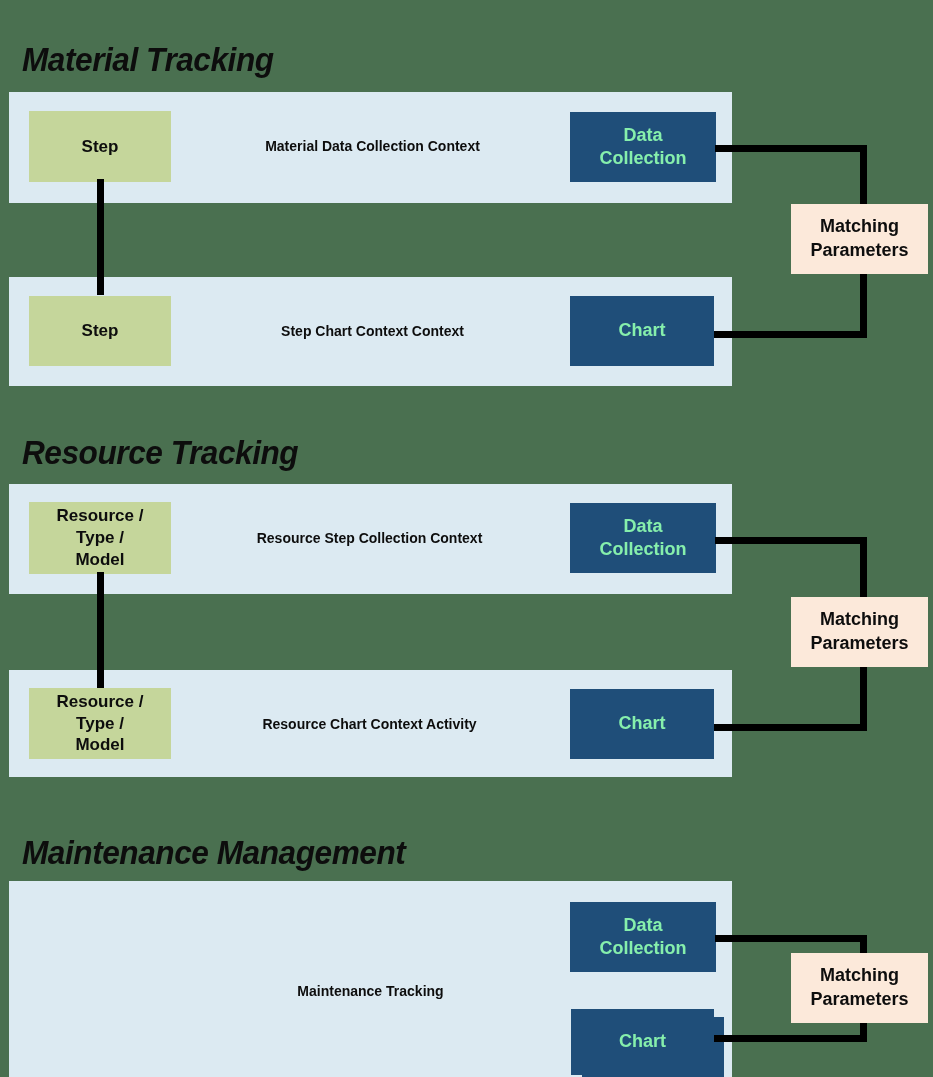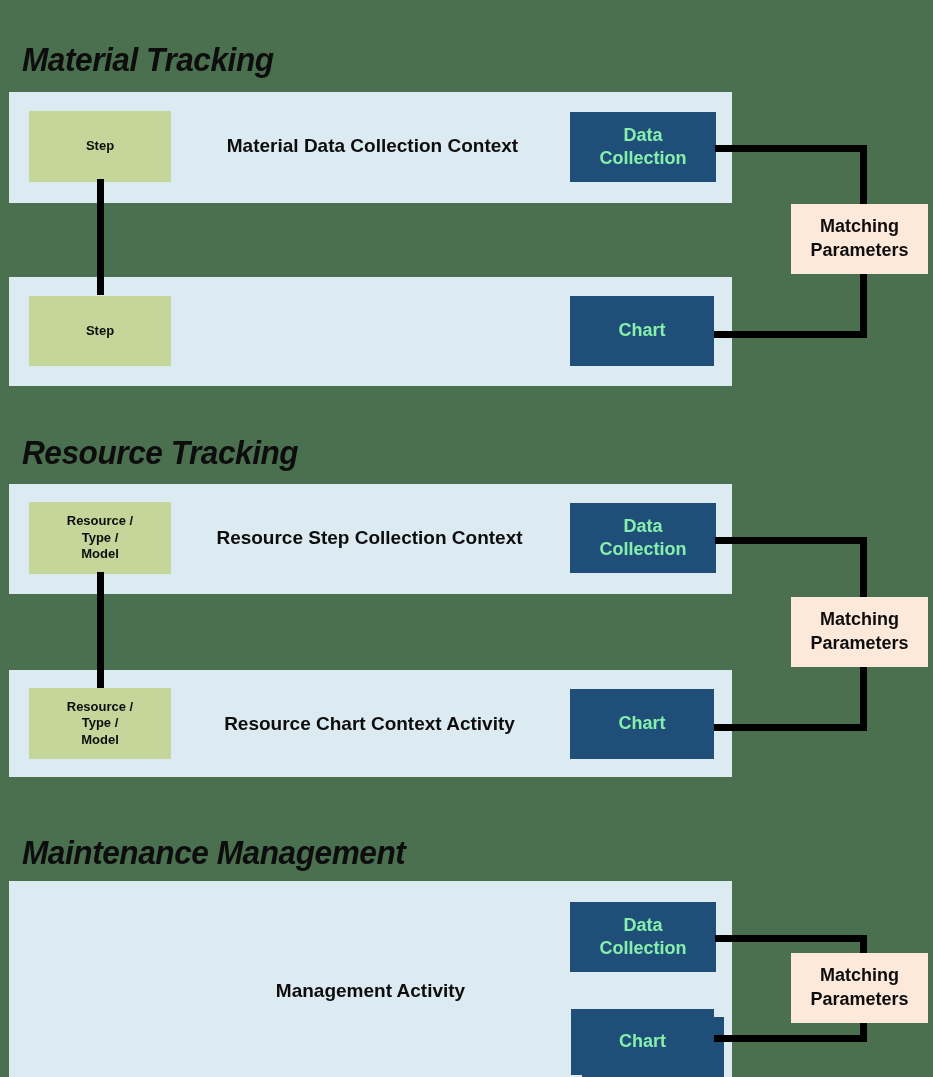--- a/index.html
+++ b/index.html
@@ -32,36 +32,36 @@
     position:absolute;
     background:#dceaf2;
   }
 
   
   .entity{
     position:absolute;
     background:#c5d69b;
     color:#0d0d0d;
     font-weight:bold;
-    font-size:13px;
+    font-size:17px;
     line-height:1.28;
     display:flex;
     align-items:center;
     justify-content:center;
     text-align:center;
     box-sizing:border-box;
     padding:2px;
   }
 
   
   .caption{
     position:absolute;
     color:#0d0d0d;
     font-weight:bold;
-    font-size:19px;
+    font-size:14px;
     white-space:nowrap;
     display:flex;
     align-items:center;
     justify-content:center;
     text-align:center;
   }
 
   
   .node{
     position:absolute;
@@ -115,20 +115,21 @@
   <div class="entity" style="left:29px;top:87px;width:142px;height:71px;">Step</div>
 
   <div class="caption" style="left:210px;top:105px;width:325px;height:34px;">Material Data Collection Context</div>
 
   <div class="node" style="left:570px;top:88px;width:146px;height:70px;">Data<br>Collection</div>
 
   <div class="panel" style="left:9px;top:253px;width:723px;height:109px;"></div>
 
   <div class="entity" style="left:29px;top:272px;width:142px;height:70px;">Step</div>
 
+  <div class="caption" style="left:210px;top:290px;width:325px;height:34px;">Step Chart Context Context</div>
 
   <div class="node" style="left:570px;top:272px;width:144px;height:70px;">Chart</div>
 
   <div class="conn conn-h" style="left:715px;top:121px;width:152px;"></div>
   <div class="conn conn-v" style="left:860px;top:121px;height:193px;"></div>
   <div class="conn conn-h" style="left:714px;top:307px;width:153px;"></div>
 
   <div class="param" style="left:791px;top:180px;width:137px;height:70px;">Matching<br>Parameters</div>
 
   <div class="heading" style="left:22px;top:409px;">Resource Tracking</div>
@@ -154,21 +155,21 @@
   <div class="conn conn-h" style="left:715px;top:513px;width:152px;"></div>
   <div class="conn conn-v" style="left:860px;top:513px;height:194px;"></div>
   <div class="conn conn-h" style="left:714px;top:700px;width:153px;"></div>
 
   <div class="param" style="left:791px;top:573px;width:137px;height:70px;">Matching<br>Parameters</div>
 
   <div class="heading" style="left:22px;top:809px;">Maintenance Management</div>
 
   <div class="panel" style="left:9px;top:857px;width:723px;height:220px;"></div>
 
-  <div class="caption" style="left:205px;top:950px;width:331px;height:34px;">Management Activity</div>
+  <div class="caption" style="left:205px;top:950px;width:331px;height:34px;">Maintenance Tracking</div>
 
   <div class="node" style="left:570px;top:878px;width:146px;height:70px;">Data<br>Collection</div>
 
   <div class="node" style="left:582px;top:993px;width:142px;height:67px;background:#1f4e79;font-size:0;"></div>
   <div class="node" style="left:571px;top:985px;width:143px;height:66px;">Chart</div>
 
   <div class="conn conn-h" style="left:715px;top:911px;width:152px;"></div>
   <div class="conn conn-v" style="left:860px;top:911px;height:106px;"></div>
   <div class="conn conn-h" style="left:714px;top:1011px;width:153px;"></div>
 

